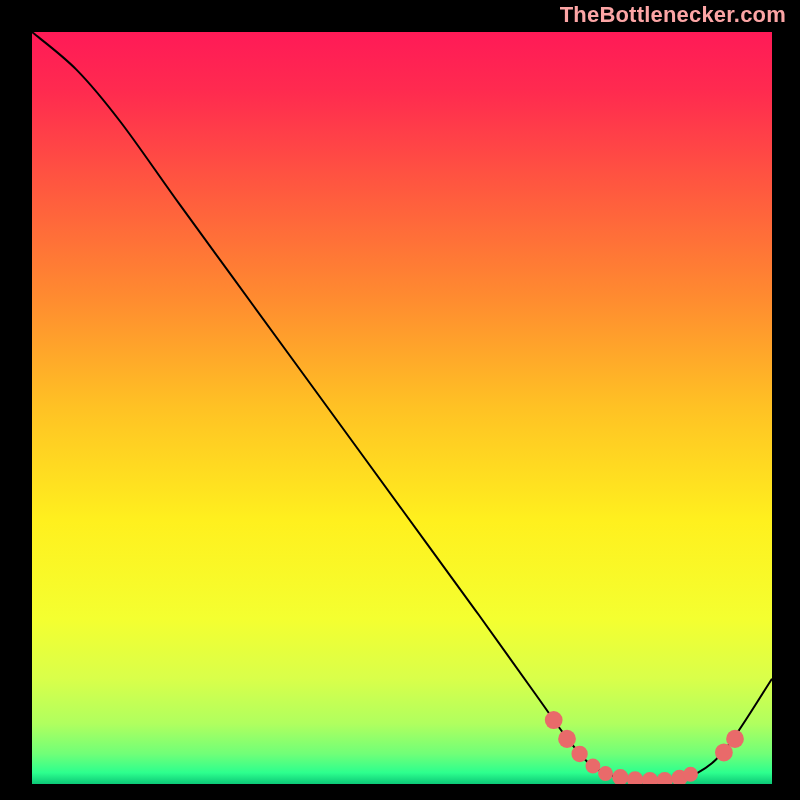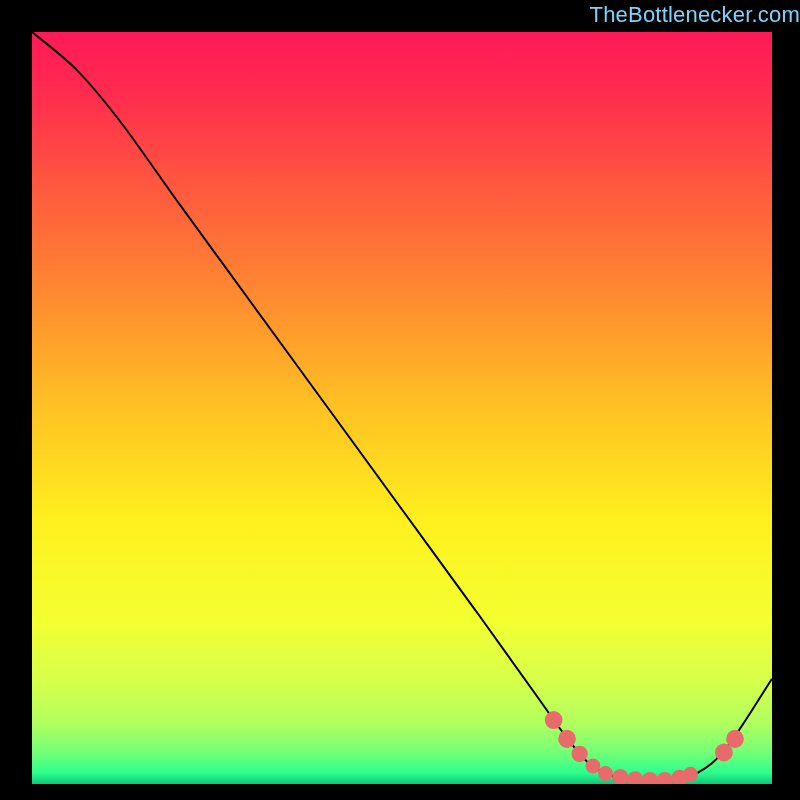--- a/index.html
+++ b/index.html
@@ -6,25 +6,26 @@
   html, body { width: 800px; height: 800px; background: #000; overflow: hidden; }
   .stage {
     position: relative;
     width: 800px;
     height: 800px;
     background: #000;
   }
   .attribution {
     position: absolute;
     top: 2px;
-    right: 0;
+    right: 14px;
     font-family: Arial, Helvetica, sans-serif;
     font-size: 22px;
-    color: #7dd3fc;
+    color: #fca5a5;
     letter-spacing: 0.2px;
+    font-weight: bold;
   }
   .plot-wrap {
     position: absolute;
     left: 32px;
     top: 32px;
     width: 740px;
     height: 752px;
   }
   .plot-wrap svg { display: block; }
 </style>

